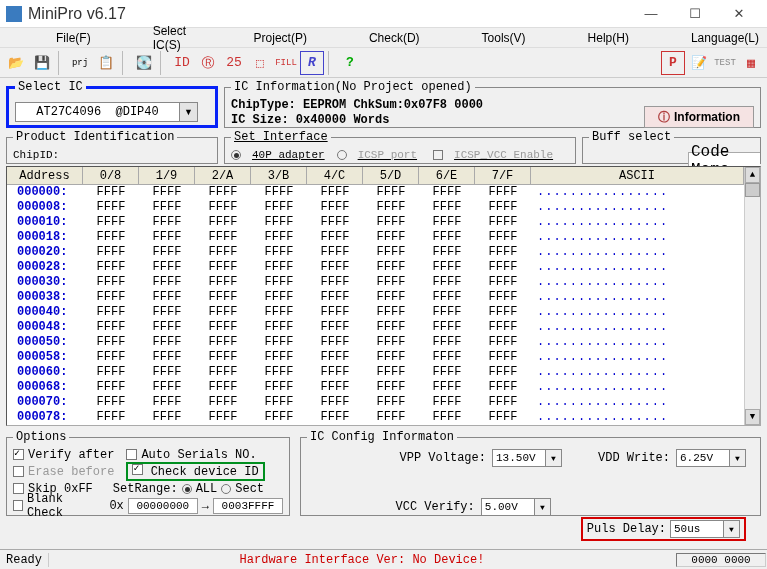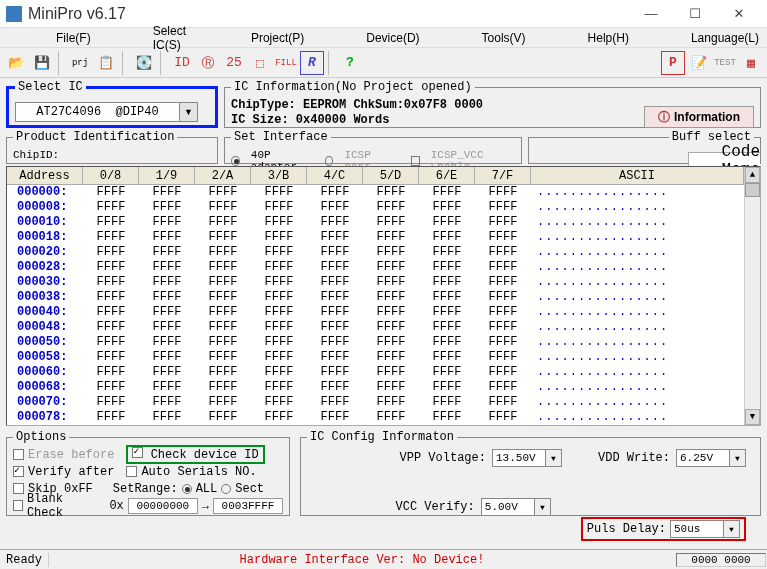--- a/index.html
+++ b/index.html
@@ -91,22 +91,22 @@
   width:110px; height:22px;
   background:#f5e3e3;
   border:1px solid #999;
   display:flex;align-items:center;justify-content:center;
   font-family: Arial,sans-serif; font-weight:bold; font-size:12px;
   gap:4px;
 }
 .info-btn .i { color:#b04040; }
 .row2 { display:flex; gap:6px; margin-top:2px; }
 .prodid { width:212px; height:34px;}
-.setiface { width:298px; height:34px;}
-.buffsel { flex:1; height:34px; position:relative;text-align:right;}
+.setiface { width:352px; height:34px;text-decoration:underline;}
+.buffsel { flex:1; height:34px; position:relative;}
 .buffsel .codememo {
   position:absolute; right:0; top:8px; width:72px;height:18px;
   background:#fff;border:1px solid #aaa;border-right:none;
   font-family:"Courier New",monospace;font-size:16px;display:flex;align-items:center;padding-left:2px;
 }
 .radio-row { display:flex; gap:8px; align-items:center; padding-top:3px; font-family:"Courier New",monospace;}
 .radio-row .rb { width:10px;height:10px;border:1px solid #777;border-radius:50%;display:inline-block;margin-right:3px;position:relative;}
 .radio-row .rb.sel::after{content:"";width:5px;height:5px;background:#333;border-radius:50%;position:absolute;left:2px;top:2px;}
 .radio-row .cb { width:10px;height:10px;border:1px solid #777;display:inline-block;margin-right:3px;}
 .radio-row .dis { color:#999; }
@@ -159,21 +159,21 @@
     <div class="winbtn">—</div>
     <div class="winbtn">☐</div>
     <div class="winbtn close">✕</div>
   </div>
 </div>
 
 <div class="menubar">
   <span>File(F)</span>
   <span>Select IC(S)</span>
   <span>Project(P)</span>
-  <span>Device(D)</span>
+  <span>Check(D)</span>
   <span>Tools(V)</span>
   <span>Help(H)</span>
   <span>Language(L)</span>
 </div>
 
 <div class="toolbar">
   <div class="tgroup">
     <div class="tbtn">📂</div>
     <div class="tbtn">💾</div>
   </div>
@@ -462,34 +462,34 @@
       <div class="thumb"></div>
       <div class="sbtn" style="position:absolute;bottom:0;width:100%;">▼</div>
     </div>
   </div>
 </div>
 
 <div class="bottom">
   <fieldset class="options">
     <legend>Options</legend>
     <div class="opt-row">
+      <span class="cbx chk"></span>
+      <span>Verify after</span>
+      <span style="width:4px"></span>
+      <span class="cbx"></span>
+      <span>Auto Serials NO.</span>
+    </div>
+    <div class="opt-row">
       <span class="cbx"></span>
       <span style="color:#999">Erase before</span>
       <span style="width:4px"></span>
       <span class="chkdev">
         <span class="cbx chk"></span>
         <span>Check device ID</span>
       </span>
-    </div>
-    <div class="opt-row">
-      <span class="cbx chk"></span>
-      <span>Verify after</span>
-      <span style="width:4px"></span>
-      <span class="cbx"></span>
-      <span>Auto Serials NO.</span>
     </div>
     <div class="opt-row">
       <span class="cbx"></span>
       <span>Skip 0xFF</span>
       <span style="width:12px"></span>
       <span>SetRange:</span>
       <span class="rb sel" style="display:inline-block;width:10px;height:10px;border:1px solid #777;border-radius:50%;position:relative;">
           <span style="width:5px;height:5px;background:#333;border-radius:50%;position:absolute;left:2px;top:2px;"></span>
         </span>
       <span>ALL</span>

